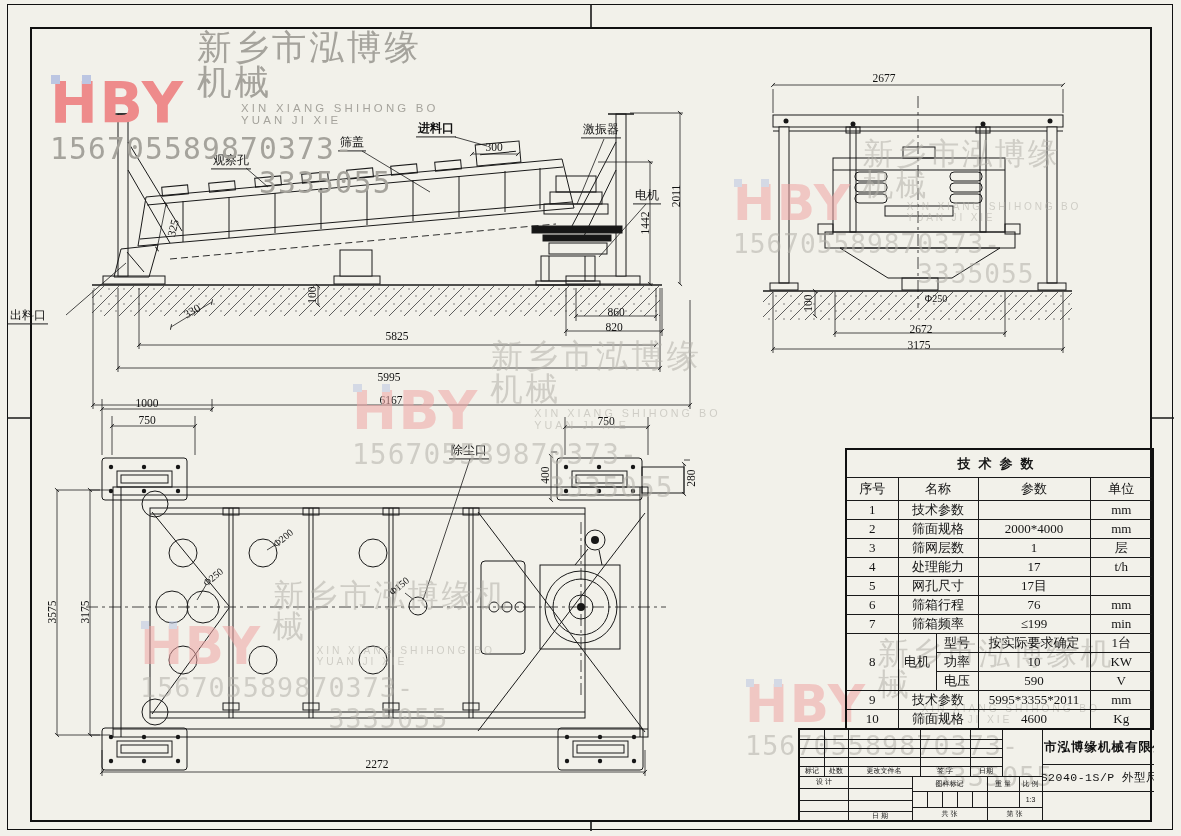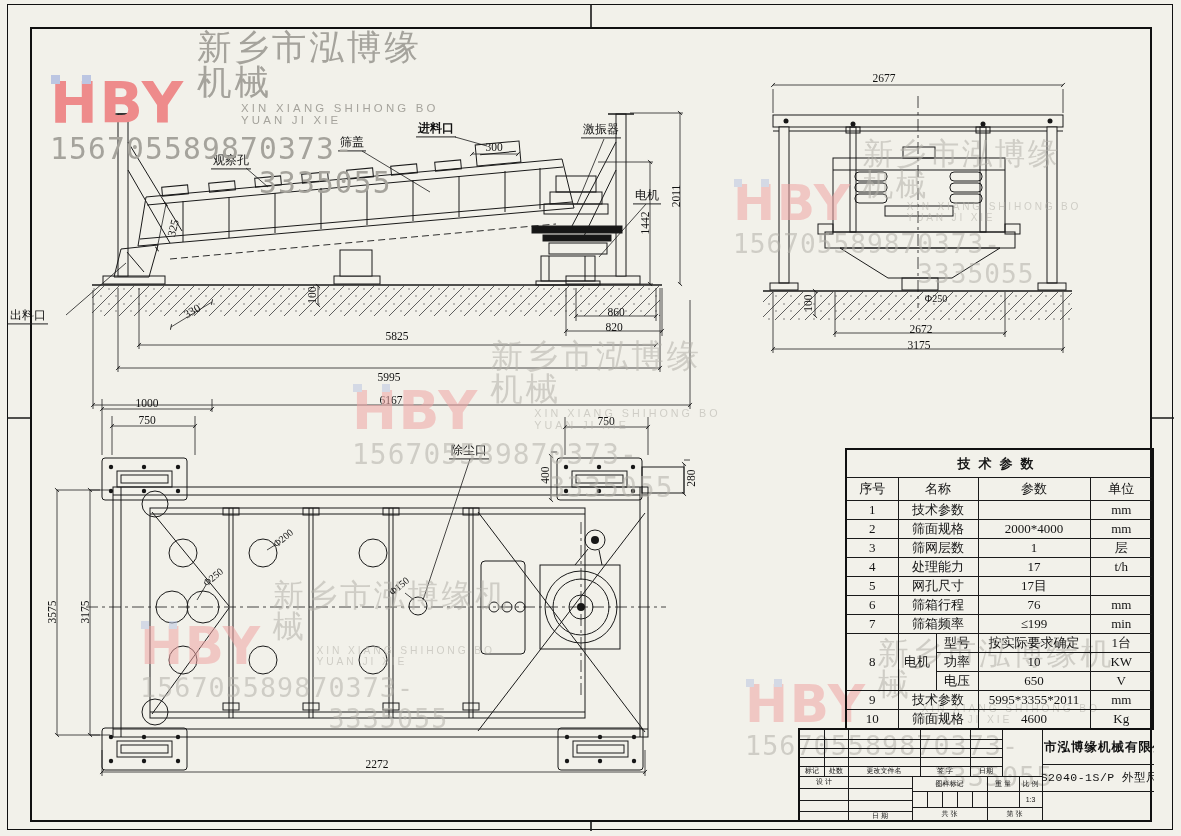--- a/index.html
+++ b/index.html
@@ -492,21 +492,21 @@
           <td>按实际要求确定</td>
           <td>1台</td>
         </tr>
     <tr class="r">
       <td>功率</td>
           <td class="num">10</td>
           <td class="num">KW</td>
         </tr>
     <tr class="r">
       <td>电压</td>
-          <td class="num">650</td>
+          <td class="num">590</td>
           <td class="num">V</td>
         </tr>
     <tr class="r">
       <td class="num">9</td>
           <td colspan="2">技术参数</td>
           <td class="num">5995*3355*2011</td>
           <td class="num">mm</td>
         </tr>
     <tr class="r">
       <td class="num">10</td>

